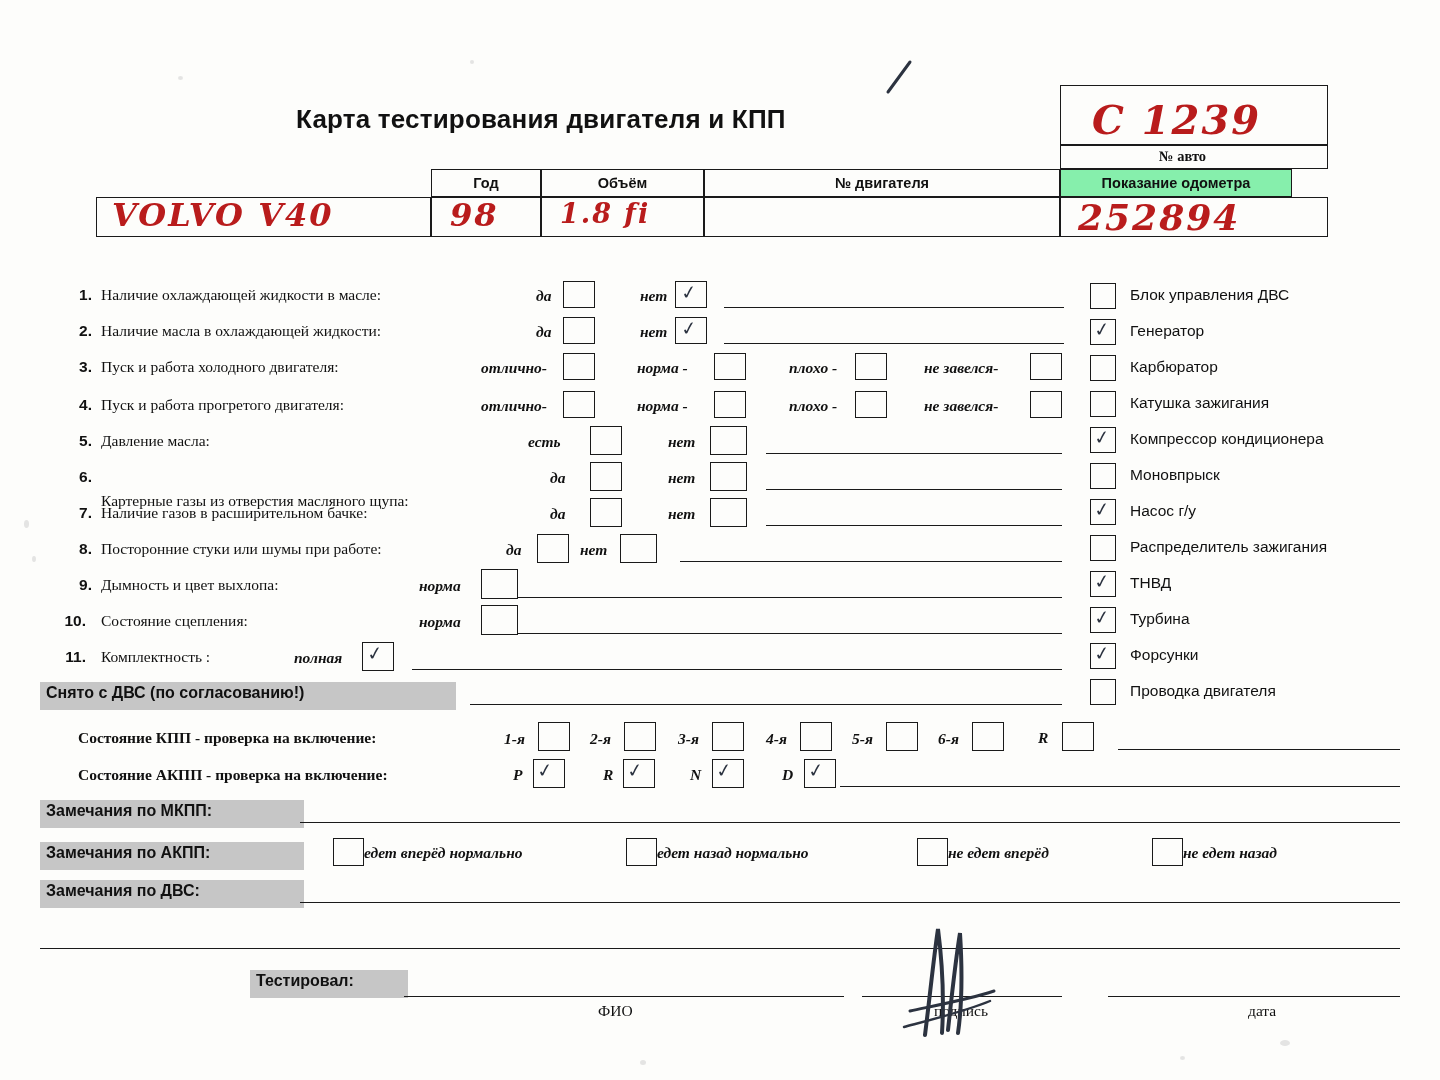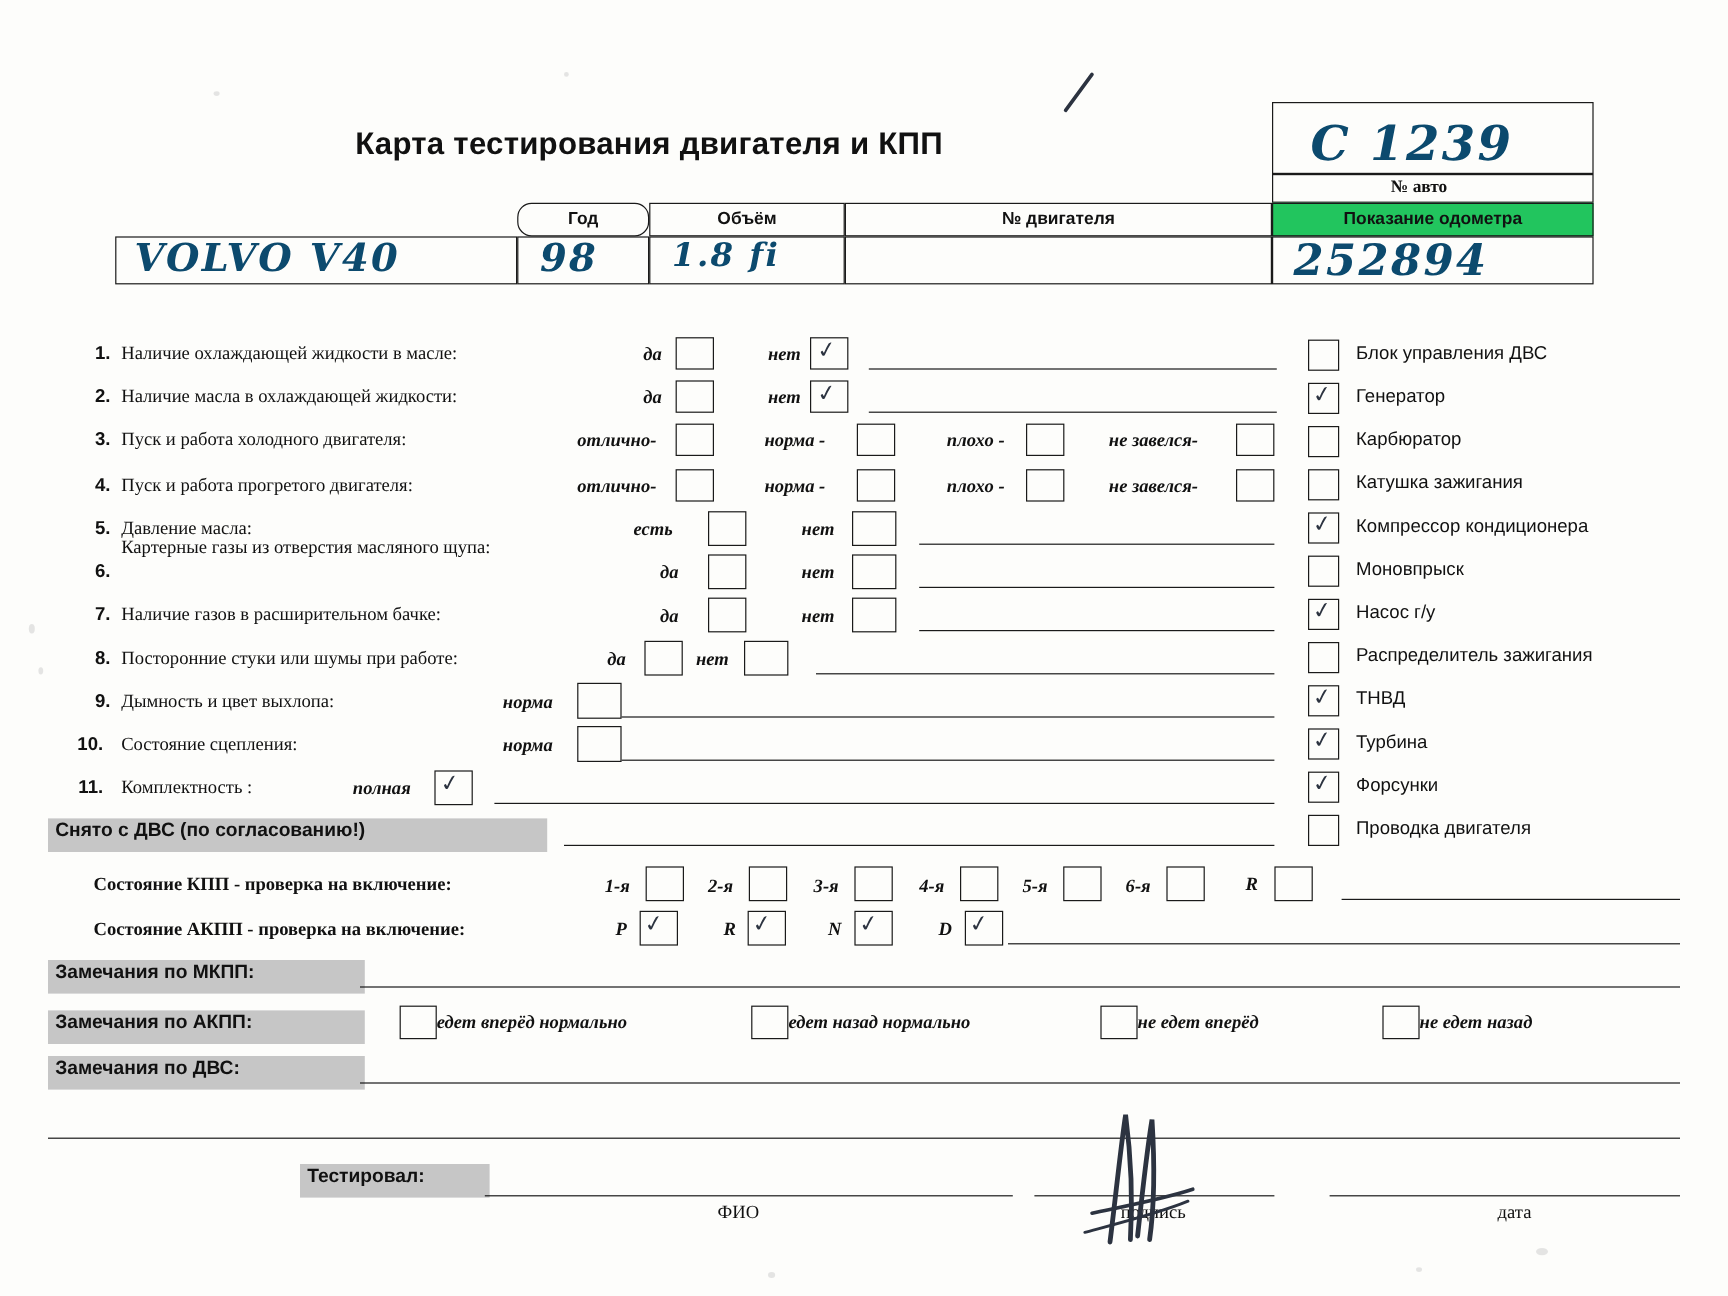--- a/index.html
+++ b/index.html
@@ -51,21 +51,21 @@
     left: 296px;
     top: 104px;
     font-size: 26px;
     font-weight: bold;
     letter-spacing: .2px;
   }
 
   
   .hw {
     font-family: "DejaVu Serif", serif;
-    color: #0c4a6e;
+    color: #b91c1c;
     font-style: italic;
     font-weight: bold;
     letter-spacing: 2px;
   }
   .tick {
     font-family: "DejaVu Sans", sans-serif;
     color: #2c3340;
     font-size: 19px;
     font-weight: bold;
     line-height: 1;
@@ -154,24 +154,24 @@
 <div class="page">
 
 
   <div class="title">Карта тестирования двигателя  и КПП</div>
 
   <div class="bx" style="left:1060px; top:85px; width:268px; height:60px;"></div>
   <div class="hw" style="position:absolute; left:1092px; top:96px; font-size:40px;">C 1239</div>
   <div class="bx" style="left:1060px; top:145px; width:268px; height:24px;"></div>
   <div class="lbl lbl-b" style="left:1159px; top:148px; font-size:14.5px;">№ авто</div>
 
-  <div class="hcell" style="left:431px; top:169px; width:110px; height:28px;border-radius:12px;">Год</div>
+  <div class="hcell" style="left:431px; top:169px; width:110px; height:28px;">Год</div>
   <div class="hcell" style="left:541px; top:169px; width:163px; height:28px;">Объём</div>
   <div class="hcell" style="left:704px; top:169px; width:356px; height:28px;">№ двигателя</div>
-  <div class="hcell" style="left:1060px; top:169px; width:268px; height:28px; background:#22c55e;">Показание одометра</div>
+  <div class="hcell" style="left:1060px; top:169px; width:232px; height:28px; background:#86efac;">Показание одометра</div>
 
   <div class="hval" style="left:96px; top:197px; width:335px; height:40px;"></div>
   <div class="hval" style="left:431px; top:197px; width:110px; height:40px;"></div>
   <div class="hval" style="left:541px; top:197px; width:163px; height:40px;"></div>
   <div class="hval" style="left:704px; top:197px; width:356px; height:40px;"></div>
   <div class="hval" style="left:1060px; top:197px; width:268px; height:40px;"></div>
 
   <div class="hw" style="position:absolute; left:112px; top:196px; font-size:32px;">VOLVO V40</div>
   <div class="hw" style="position:absolute; left:450px; top:196px; font-size:32px;">98</div>
   <div class="hw" style="position:absolute; left:560px; top:198px; font-size:27px;">1.8 fi</div>
@@ -262,21 +262,21 @@
 
   <div class="num" style="left:66px; top:432px;">5.</div>
   <div class="lbl" style="left:101px; top:432px;">Давление масла:</div>
   <div class="lbl lbl-i" style="left:528px; top:433px;">есть</div>
   <div class="bx" style="left:590px; top:426px; width:32px; height:29px;"></div>
   <div class="lbl lbl-i" style="left:668px; top:433px;">нет</div>
   <div class="bx" style="left:710px; top:426px; width:37px; height:29px;"></div>
   <div class="line" style="left:766px; top:453px; width:296px;"></div>
 
   <div class="num" style="left:66px; top:468px;">6.</div>
-  <div class="lbl" style="left:101px; top:448px;">Картерные газы из отверстия масляного щупа:</div>
+  <div class="lbl" style="left:101px; top:492px;">Картерные газы из отверстия масляного щупа:</div>
   <div class="lbl lbl-i" style="left:550px; top:469px;">да</div>
   <div class="bx" style="left:590px; top:462px; width:32px; height:29px;"></div>
   <div class="lbl lbl-i" style="left:668px; top:469px;">нет</div>
   <div class="bx" style="left:710px; top:462px; width:37px; height:29px;"></div>
   <div class="line" style="left:766px; top:489px; width:296px;"></div>
 
   <div class="num" style="left:66px; top:504px;">7.</div>
   <div class="lbl" style="left:101px; top:504px;">Наличие газов в расширительном бачке:</div>
   <div class="lbl lbl-i" style="left:550px; top:505px;">да</div>
   <div class="bx" style="left:590px; top:498px; width:32px; height:29px;"></div>

